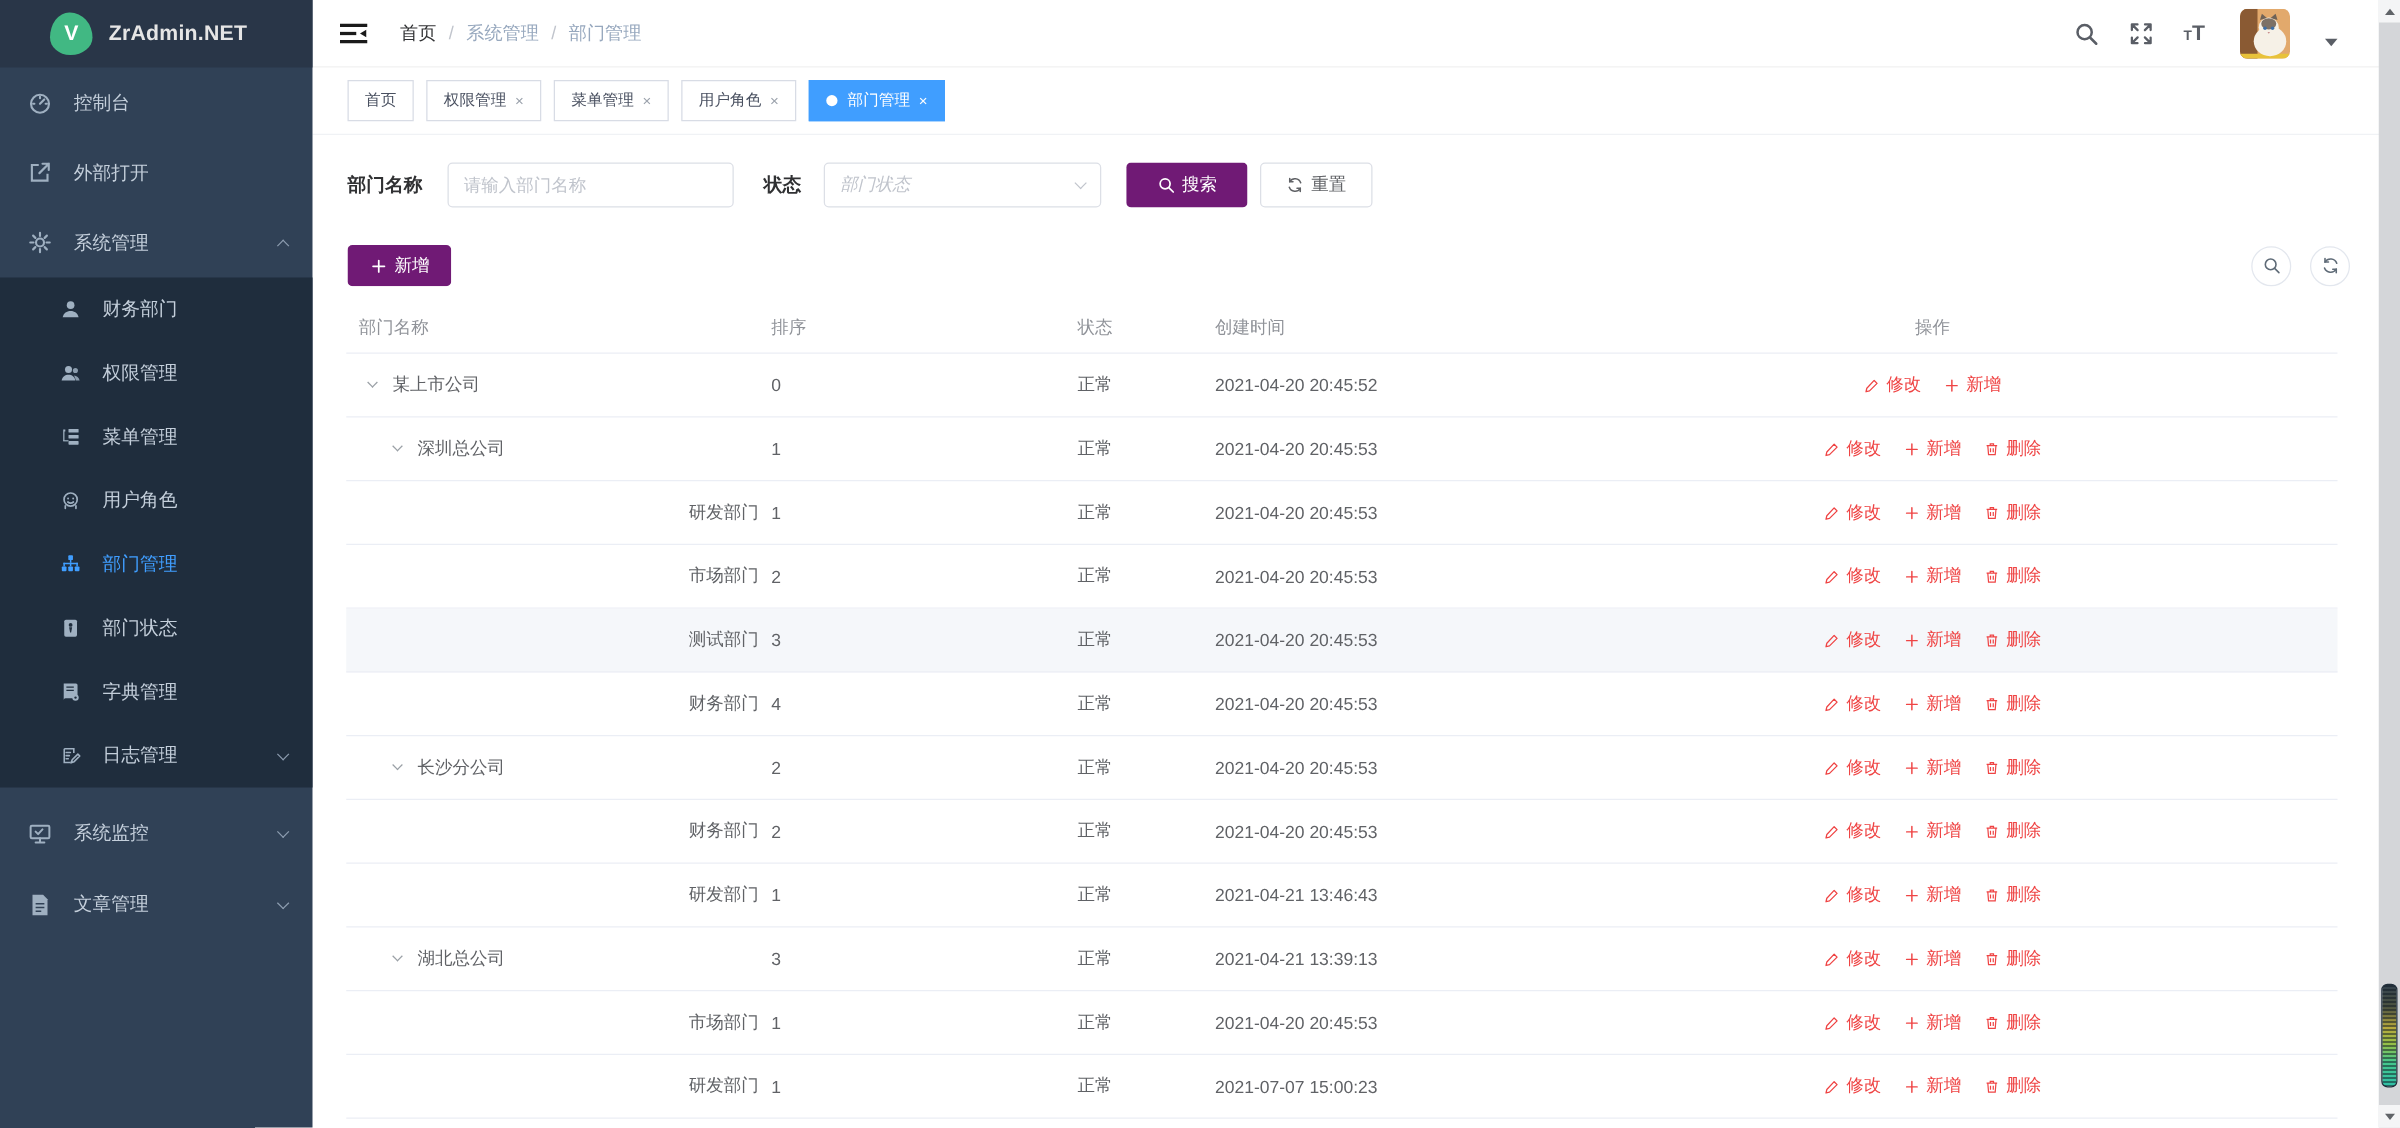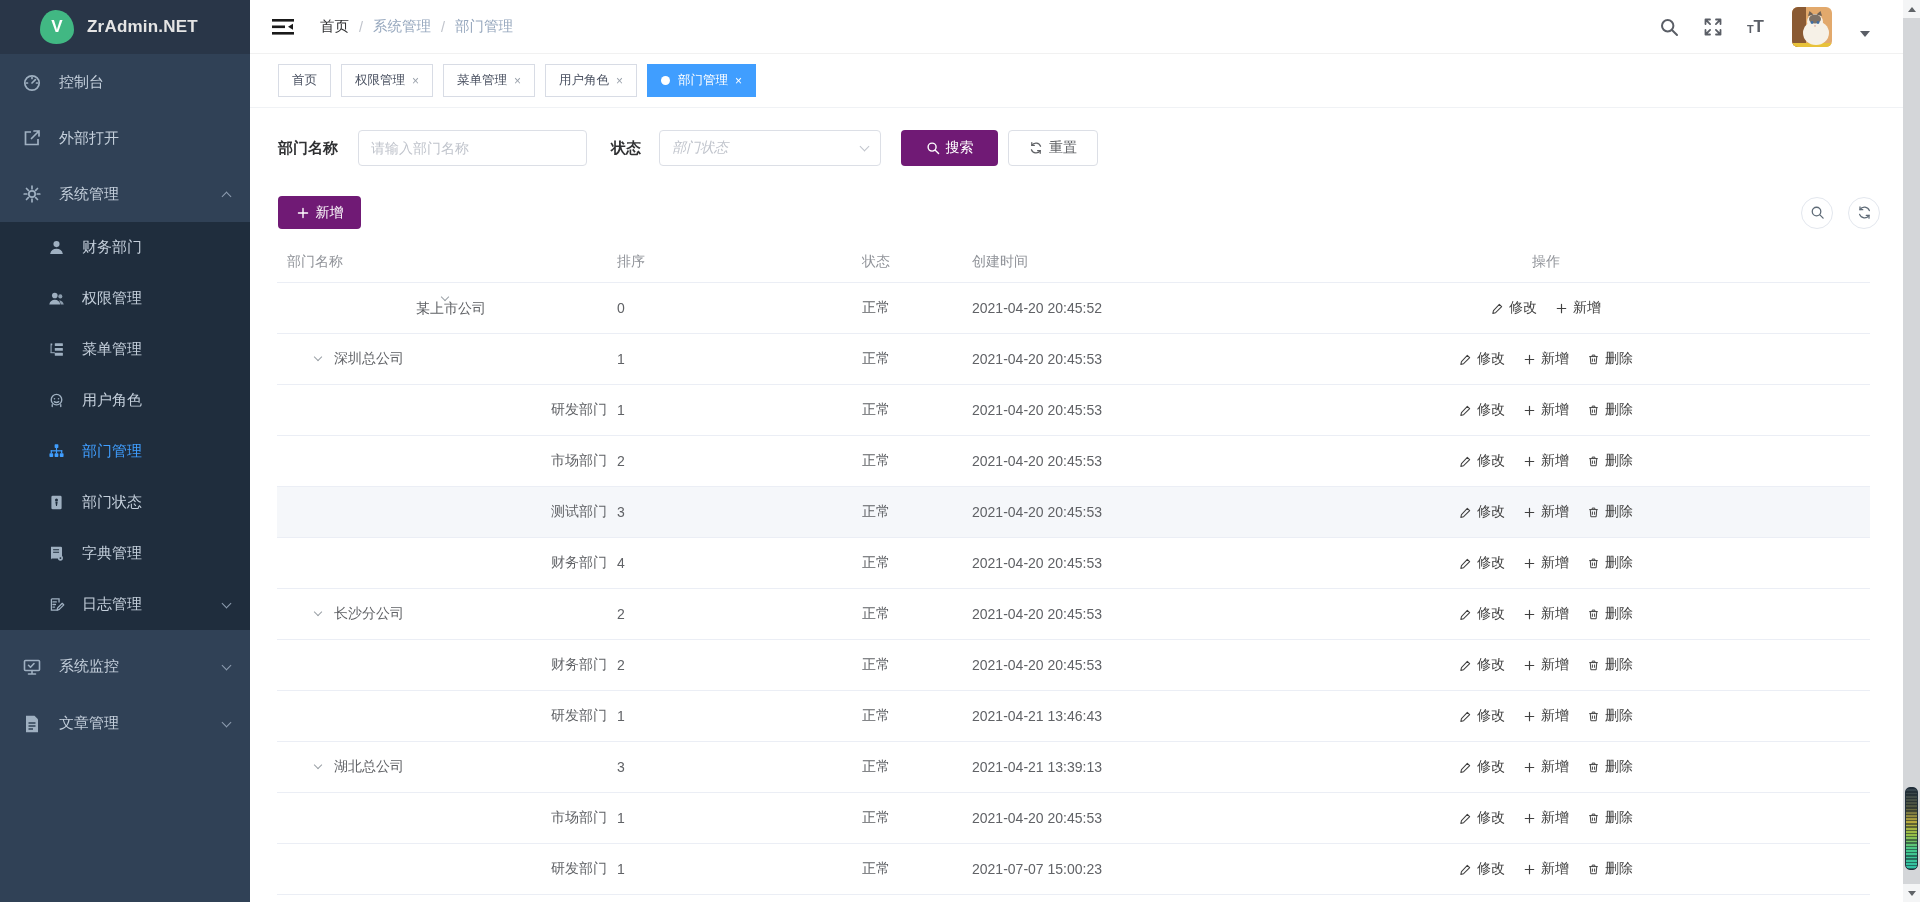--- a/index.html
+++ b/index.html
@@ -87,26 +87,26 @@
   .table { margin:12px 50px 0 27px; }
   .trow, .thead { display:flex; align-items:center; border-bottom:1px solid #ebeef5; font-size:14px; }
   .thead { height:42px; color:#909399; }
   .trow { height:51px; color:#606266; }
   .trow.highlighted { background:#f5f7fa; }
   .c1 { width:330px; padding-left:10px; display:flex; align-items:center; }
   .c2 { width:245px; padding-left:10px; }
   .c3 { width:120px; padding-left:10px; }
   .c4 { width:250px; text-align:left; }
   .c5 { flex:1; display:flex; align-items:center; justify-content:center; gap:18px; }
-  .c1.lvl1 { padding-left:18px;flex-direction:column; }
+  .c1.lvl1 { padding-left:18px; }
   .c1.lvl2 { padding-left:38px; }
   .c1.lvl3 { padding-left:77px;justify-content:flex-end; }
   .tree-chev { display:inline-block; width:6px; height:6px; border-right:1.3px solid #9aa0a6;
     border-bottom:1.3px solid #9aa0a6; transform:rotate(45deg); margin-right:13px; margin-top:-4px; cursor:pointer; }
-  .action-link { color:#404040; display:flex; align-items:center; gap:5px; cursor:pointer; }
+  .action-link { color:#ef4444; display:flex; align-items:center; gap:5px; cursor:pointer; }
   .action-link svg { width:13px; height:13px; }
 
   
   .scrollbar { position:absolute; right:0; top:0; width:17px; height:902px; background:#d4d6d9; z-index:10; }
   .sb-end { position:absolute; left:0; width:17px; height:18px; background:#f4f5f6; display:flex; align-items:center; justify-content:center; cursor:pointer; }
   .sb-top { top:0; } .sb-bottom { bottom:0; }
   .tri-up { width:0; height:0; border-left:4px solid transparent; border-right:4px solid transparent; border-bottom:5px solid #606468; }
   .tri-dn { width:0; height:0; border-left:4px solid transparent; border-right:4px solid transparent; border-top:5px solid #606468; }
   .sb-thumb { position:absolute; left:2px; width:13px; top:787px; height:83px; border-radius:5px; cursor:pointer;
     background-image:

